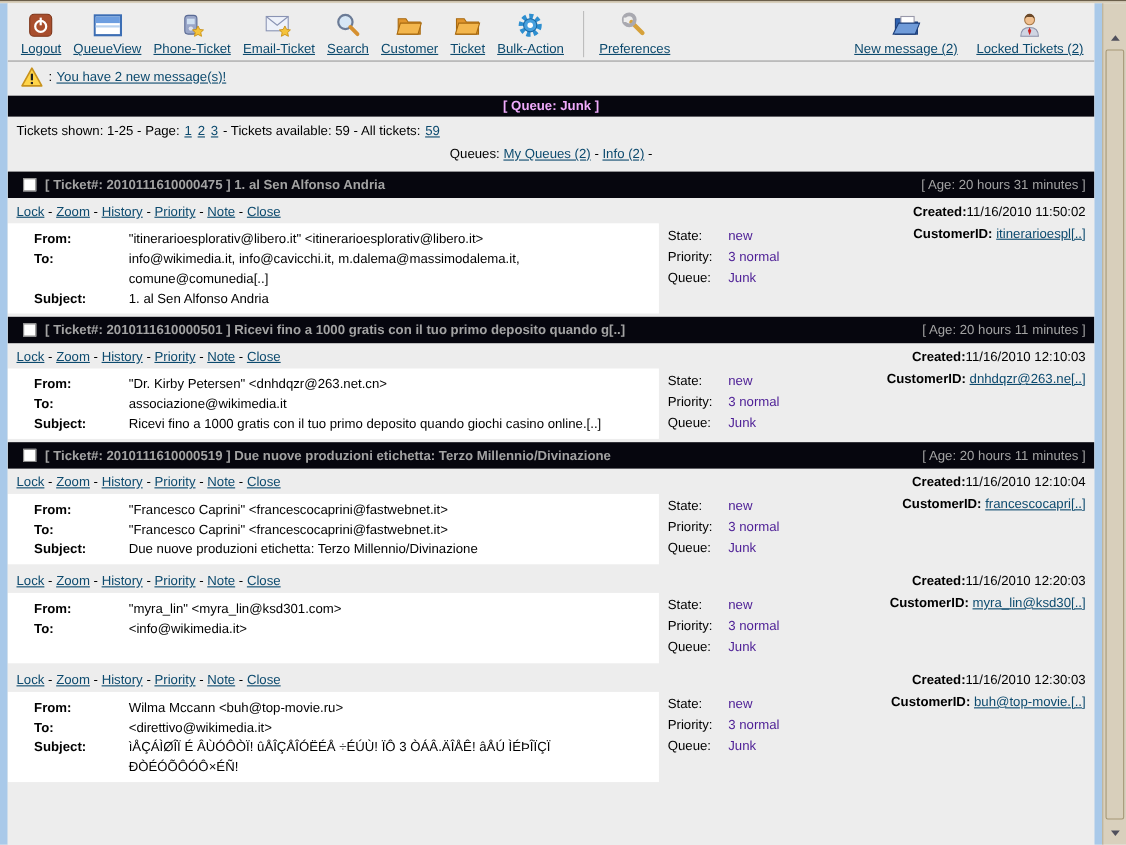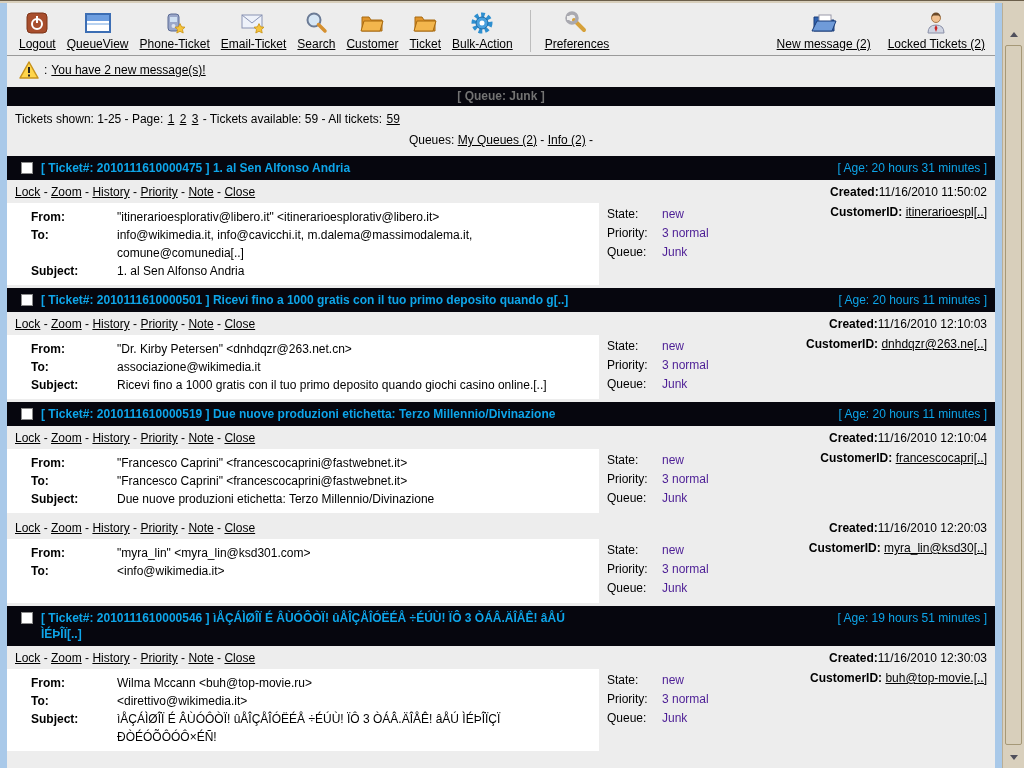--- a/index.html
+++ b/index.html
@@ -3,21 +3,21 @@
 <meta charset="utf-8">
 <style>
   * { box-sizing: border-box; }
   html,body { margin:0; padding:0; }
   body {
     width:1024px; height:768px; overflow:hidden;
     background:#ededed;
     font-family:"Liberation Sans", sans-serif;
     font-size:12px; color:#000; cursor:default;
   }
-  a { color:#000000; cursor:pointer; }
+  a { color:#0c4a6e; cursor:pointer; }
   .b { font-weight:bold; }
 
   .frame-top { height:3px; background:#d8cfbc; border-top:1px solid #6b5f4b; }
   .window { display:flex; height:765px; }
   .left-strip { width:7px; background:#a9c9e9; flex:0 0 7px; }
   .right-strip { width:7px; background:#a9c9e9; flex:0 0 7px; }
   .content { width:988px; flex:0 0 988px; background:#ededed; overflow:hidden; }
 
   
   .scrollbar { width:22px; flex:0 0 22px; background:#d9d0bd; border-left:1px solid #b9ae96; position:relative; }
@@ -35,29 +35,29 @@
   .tb-divider { width:1px; height:42px; background:#bdbdbd; margin:1px 14px 0 6px; }
   .tb-right { margin-left:auto; display:flex; }
   .tb-right .tb-item { margin-right:0; margin-left:17px; }
 
   
   .notify { padding:5px 10px 8px 12px; display:flex; align-items:center; }
   .n-icon { margin-right:5px; display:flex; }
   .n-sep { margin-right:4px; }
 
   
-  .queue-bar { background:#06060e; color:#737373; font-weight:bold; text-align:center; padding:2px 0 3px; }
+  .queue-bar { background:#06060e; color:#f0abfc; font-weight:bold; text-align:center; padding:2px 0 3px; }
 
   .pagination { padding:6px 8px 5px; }
   .pagination a { margin:0 1px; }
   .queues-row { padding:2px 8px 9px;text-align:center; }
 
   
   .ticket { margin-bottom:3px; }
-  .t-header { background:#06060e; color:#0ea5e9; display:flex; padding:4px 8px 4px 6px;justify-content:flex-end; }
+  .t-header { background:#06060e; color:#a3a3a3; display:flex; padding:4px 8px 4px 6px;justify-content:flex-end; }
   .t-check { width:12px; height:12px; background:#fff; border:1px solid #8a8a8a; margin:2px 8px 0 8px; flex:0 0 12px; }
   .t-title { font-weight:bold; width:545px; line-height:16px; }
   .t-age { flex:1; text-align:right; font-weight:normal; white-space:nowrap; line-height:16px; }
 
   .t-sub { display:flex; justify-content:space-between; padding:5px 8px 4px; }
   .t-actions .sep { color:#000; }
   .t-created { white-space:nowrap; }
 
   .t-body { display:flex; align-items:stretch; }
   .t-msg { width:592px; flex:0 0 592px; background:#fff; padding:5px 0; min-height:64px; }
@@ -386,25 +386,20 @@
                     <div class="st-label">Queue:</div>
                     <div class="st-value">Junk</div>
                   </div>
                 </div>
                 <div class="customer-block"><span class="b">CustomerID:</span> <a href="#">myra_lin@ksd30[..]</a></div>
               </div>
             </div>
           </div>
         </div>
         <div class="ticket">
-          <div class="t-header">
-            <span class="t-check"></span>
-            <div class="t-title">[ Ticket#: 2010111610000546 ] ìÅÇÁÌØÎÏ É ÂÙÓÔÒÏ! ûÅÎÇÅÎÓËÉÅ ÷ÉÚÙ! ÏÔ 3 ÒÁÂ.ÄÎÅÊ! âÅÚ ÌÉÞÎÏ[..]</div>
-            <div class="t-age">[ Age: 19 hours 51 minutes ]</div>
-          </div>
           <div class="t-sub">
             <div class="t-actions"><a href="#">Lock</a><span class="sep"> - </span><a href="#">Zoom</a><span class="sep"> - </span><a href="#">History</a><span class="sep"> - </span><a href="#">Priority</a><span class="sep"> - </span><a href="#">Note</a><span class="sep"> - </span><a href="#">Close</a></div>
             <div class="t-created"><span class="b">Created:</span><span>11/16/2010 12:30:03</span></div>
           </div>
           <div class="t-body">
             <div class="t-msg">
               <div class="msg-row">
                 <div class="msg-label">From:</div>
                 <div class="msg-value">Wilma Mccann &lt;buh@top-movie.ru&gt;</div>
               </div>

